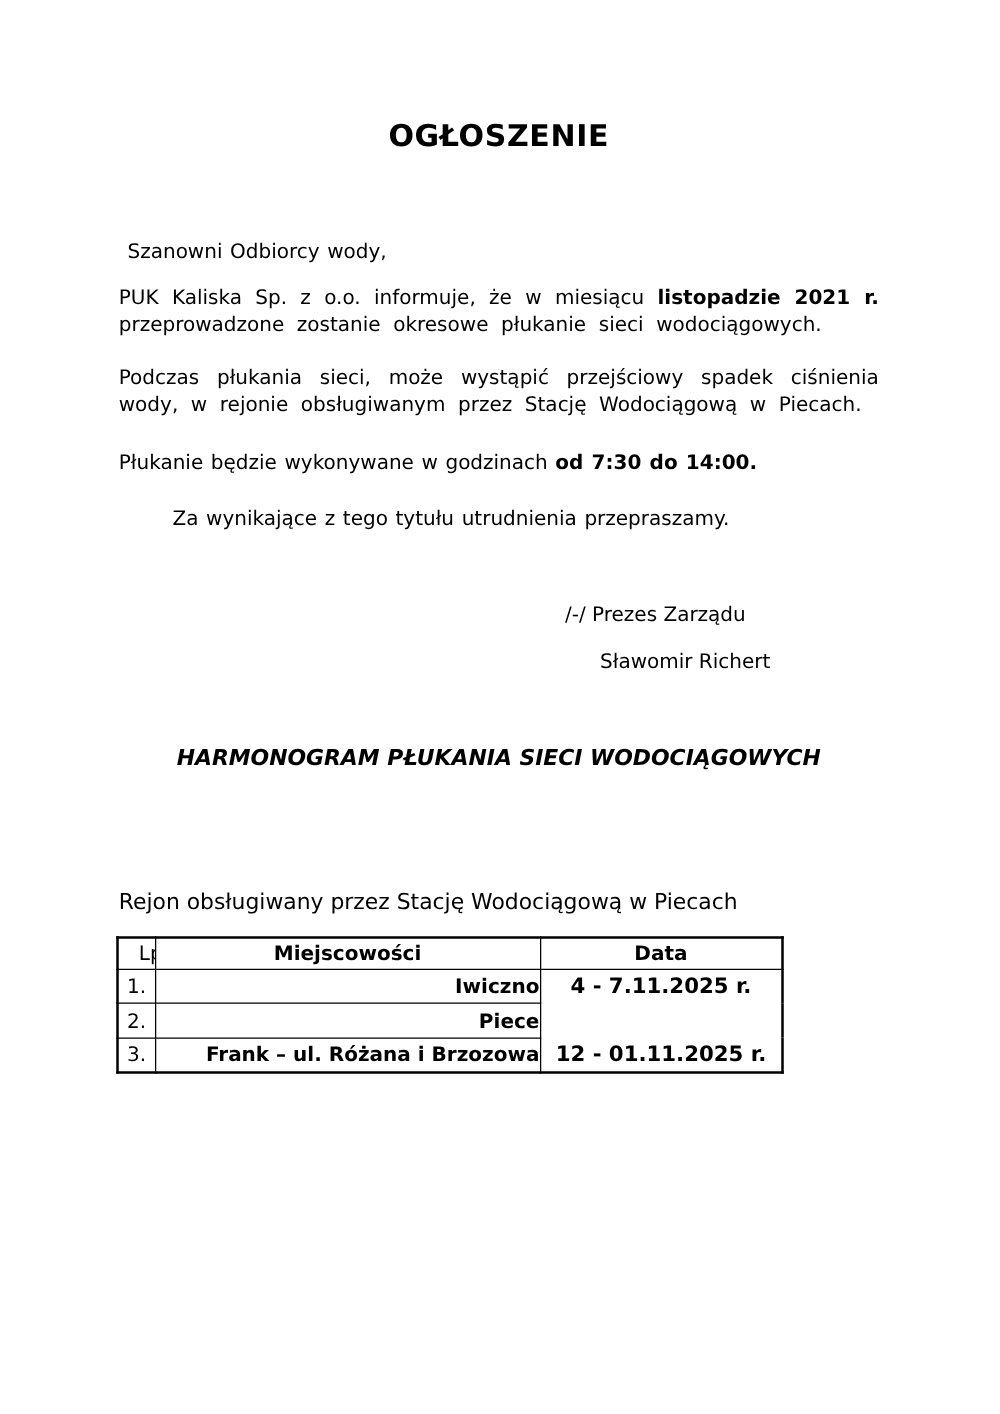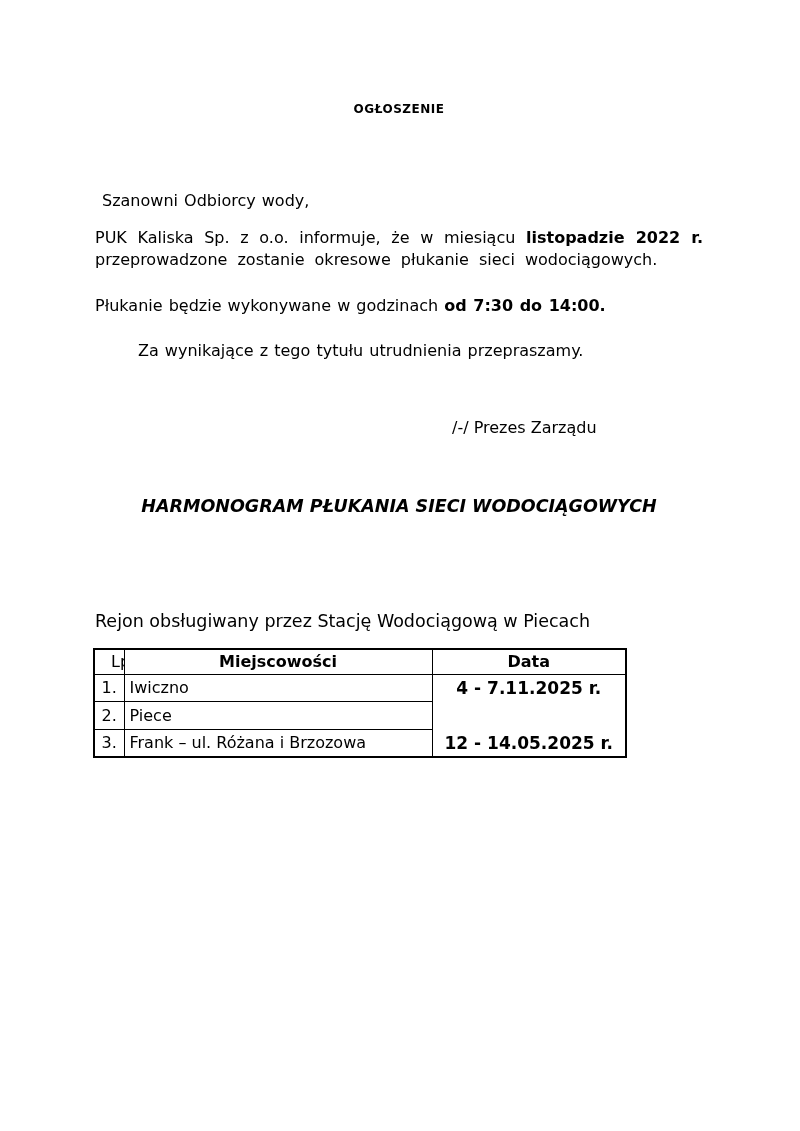--- a/index.html
+++ b/index.html
@@ -16,21 +16,21 @@
     width: 800px;
     height: 1131px;
     background: #ffffff;
   }
   .content {
     margin-left: 95px;
     width: 608px;
   }
   .doc-title {
     margin-top: 97px;
-    font-size: 12px;
+    font-size: 24px;
     line-height: 25px;
     font-weight: bold;
     text-align: center;
     letter-spacing: 0.5px;
   }
   p.body-text {
     font-size: 16px;
     line-height: 22px;
     word-spacing: 5px;
   }
@@ -90,21 +90,21 @@
   }
   col.col-lp    { width: 30px; }
   col.col-place { width: 308px; }
   col.col-date  { width: 194px; }
   tr.head-row { height: 25px; }
   tr.body-row { height: 27px; }
   th.lp-head { font-weight: normal; text-align: left; padding-left: 16px; }
   th.place-head { font-weight: bold; text-align: center; }
   th.date-head { font-weight: bold; }
   td.lp-cell { text-align: center; }
-  td.place-cell { text-align: left; padding-left: 5px; }
+  td.place-cell { text-align: right; padding-left: 5px; font-weight: bold; }
   td.date-cell { padding: 0; vertical-align: top; }
   .date-stack {
     display: flex;
     flex-direction: column;
     height: 81px;
     width: 100%;
     gap: 28px;
   }
   .date-line {
     display: flex;
@@ -119,28 +119,30 @@
 </head>
 <body>
 
 <div class="page">
   <div class="content">
 
     <h1 class="doc-title">OGŁOSZENIE</h1>
 
     <p class="body-text greeting">Szanowni Odbiorcy wody,</p>
 
-    <p class="body-text para-justified para1"><span>PUK Kaliska Sp. z o.o. informuje, że w miesiącu </span><span class="bold-run">listopadzie 2022 r.</span><span> przeprowadzone zostanie okresowe płukanie sieci wodociągowych.</span></p>
+    <p class="body-text para-justified para1"><span>PUK Kaliska Sp. z o.o. informuje, że w miesiącu </span><span class="bold-run">listopadzie 2021 r.</span><span> przeprowadzone zostanie okresowe płukanie sieci wodociągowych.</span></p>
 
+    <p class="body-text para-justified para2">Podczas płukania sieci, może wystąpić przejściowy spadek ciśnienia wody, w rejonie obsługiwanym przez Stację Wodociągową w Piecach.</p>
 
     <p class="body-text para3"><span>Płukanie będzie wykonywane w godzinach </span><span class="bold-run">od 7:30 do 14:00.</span></p>
 
     <p class="body-text para4">Za wynikające z tego tytułu utrudnienia przepraszamy.</p>
 
     <p class="sig-role">/-/ Prezes Zarządu</p>
+    <p class="sig-name">Sławomir Richert</p>
 
     <h2 class="schedule-heading">HARMONOGRAM PŁUKANIA SIECI WODOCIĄGOWYCH</h2>
 
     <h3 class="region-heading">Rejon obsługiwany przez Stację Wodociągową w Piecach</h3>
 
     <table class="schedule">
       <colgroup>
         <col class="col-lp">
         <col class="col-place">
         <col class="col-date">
@@ -150,21 +152,21 @@
         <th class="lp-head">Lp.</th>
         <th class="place-head">Miejscowości</th>
         <th class="date-head">Data</th>
       </tr>
       <tr class="body-row">
         <td class="lp-cell">1.</td>
         <td class="place-cell">Iwiczno</td>
         <td class="date-cell" rowspan="3">
           <div class="date-stack">
             <div class="date-line date-line-1">4 - 7.11.2025 r.</div>
-            <div class="date-line date-line-2">12 - 14.05.2025 r.</div>
+            <div class="date-line date-line-2">12 - 01.11.2025 r.</div>
           </div>
         </td>
       </tr>
       <tr class="body-row">
         <td class="lp-cell">2.</td>
         <td class="place-cell">Piece</td>
       </tr>
       <tr class="body-row">
         <td class="lp-cell">3.</td>
         <td class="place-cell">Frank – ul. Różana i Brzozowa</td>

